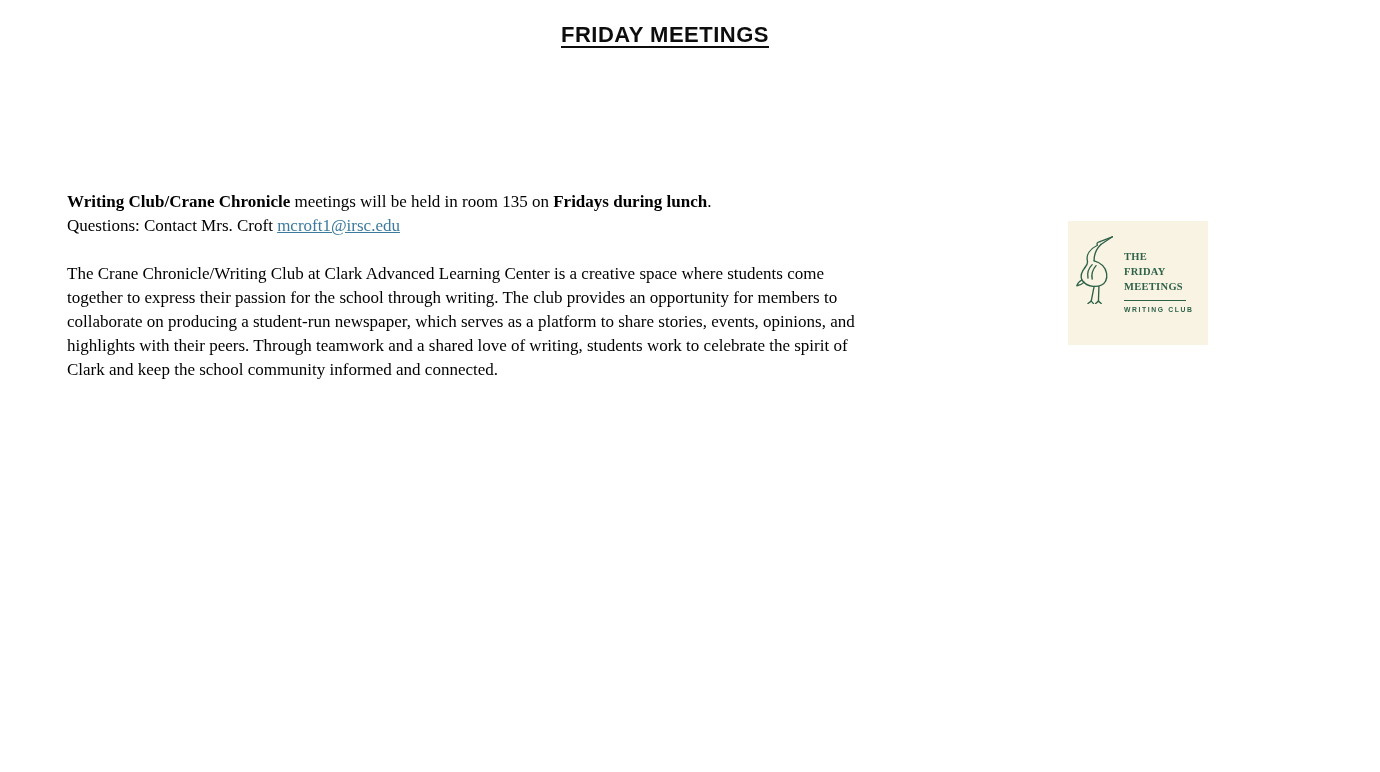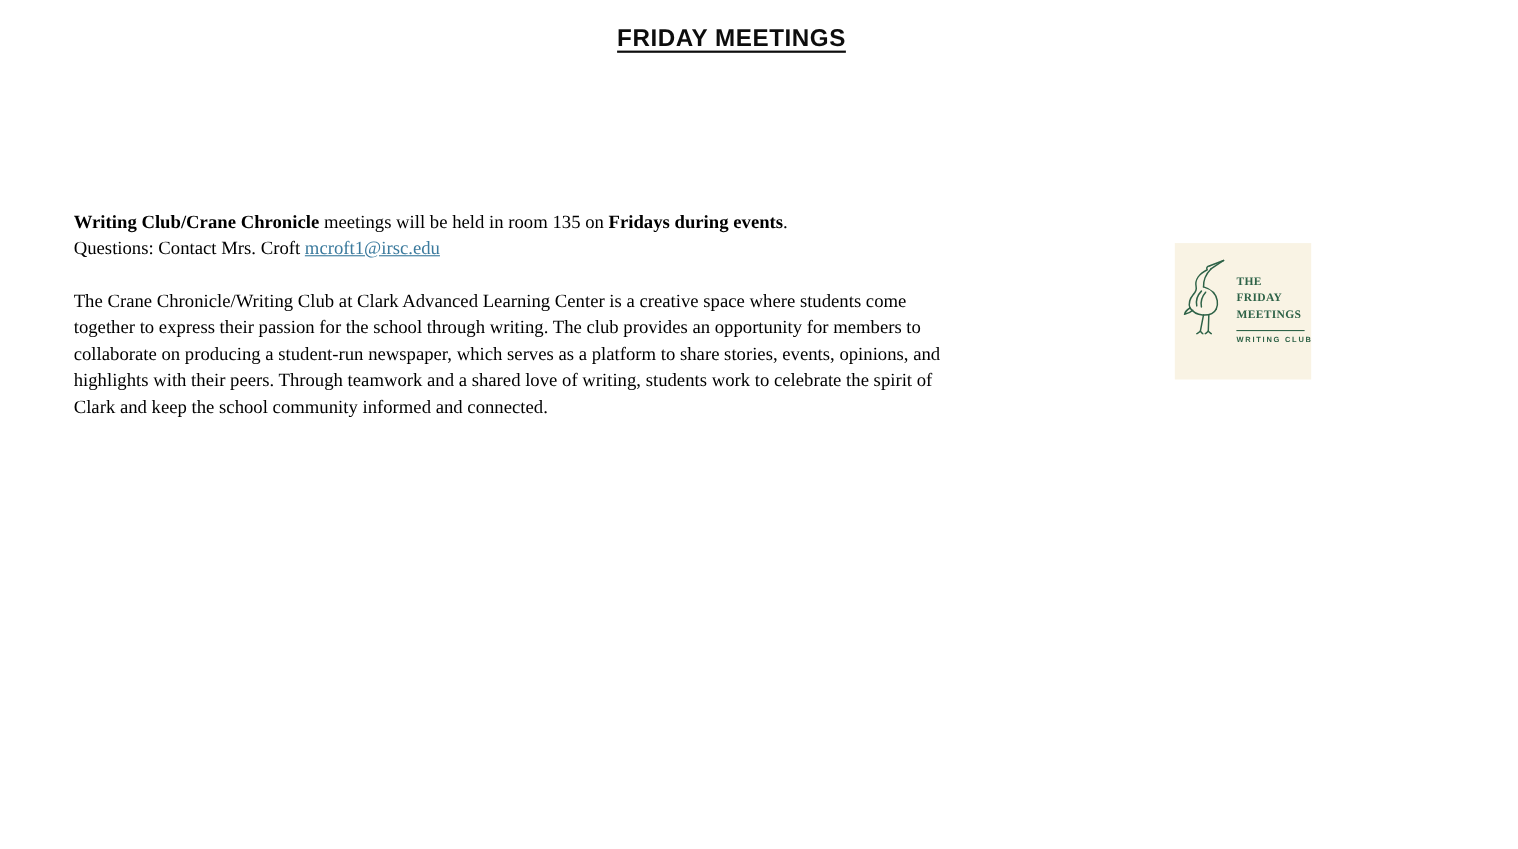--- a/index.html
+++ b/index.html
@@ -55,21 +55,21 @@
     color: var(--link, #3b7a9d);
     text-decoration: underline;
     cursor: pointer;
     margin-top: 11px;
   }
   
   .logo-box {
     position: absolute;
     left: 1068px;
     top: 221px;
-    width: 124px;
+    width: 140px;
     height: 124px;
     background: var(--logo-bg, #f9f3e4);
   }
   .logo-box svg.crane {
     position: absolute;
     left: 5px;
     top: 11px;
     width: 48px;
     height: 72px;
   }
@@ -106,21 +106,21 @@
 <body>
 
 <div class="page">
 
   <div class="title-wrap">
     <h1 class="page-title">FRIDAY MEETINGS</h1>
   </div>
 
   <div class="body-text">
     <p>
-      <span class="bold-seg">Writing Club/Crane Chronicle</span><span> meetings will be held in room 135 on </span><span class="bold-seg">Fridays during events</span><span>.</span><br>
+      <span class="bold-seg">Writing Club/Crane Chronicle</span><span> meetings will be held in room 135 on </span><span class="bold-seg">Fridays during lunch</span><span>.</span><br>
       <span>Questions: Contact Mrs. Croft </span><a class="email-link" href="#">mcroft1@irsc.edu</a>
     </p>
     <p class="about-paragraph">The Crane Chronicle/Writing Club at Clark Advanced Learning Center is a creative space where students come together to express their passion for the school through writing. The club provides an opportunity for members to collaborate on producing a student-run newspaper, which serves as a platform to share stories, events, opinions, and highlights with their peers. Through teamwork and a shared love of writing, students work to celebrate the spirit of Clark and keep the school community informed and connected.</p>
   </div>
 
   <div class="logo-box">
     <svg class="crane" viewBox="0 0 50 75" fill="none" stroke="#2e6247" stroke-width="1.4" stroke-linecap="round" stroke-linejoin="round">
 
       <path d="M41 5 L28 10"></path>
       <path d="M41 5 L29 13"></path>

